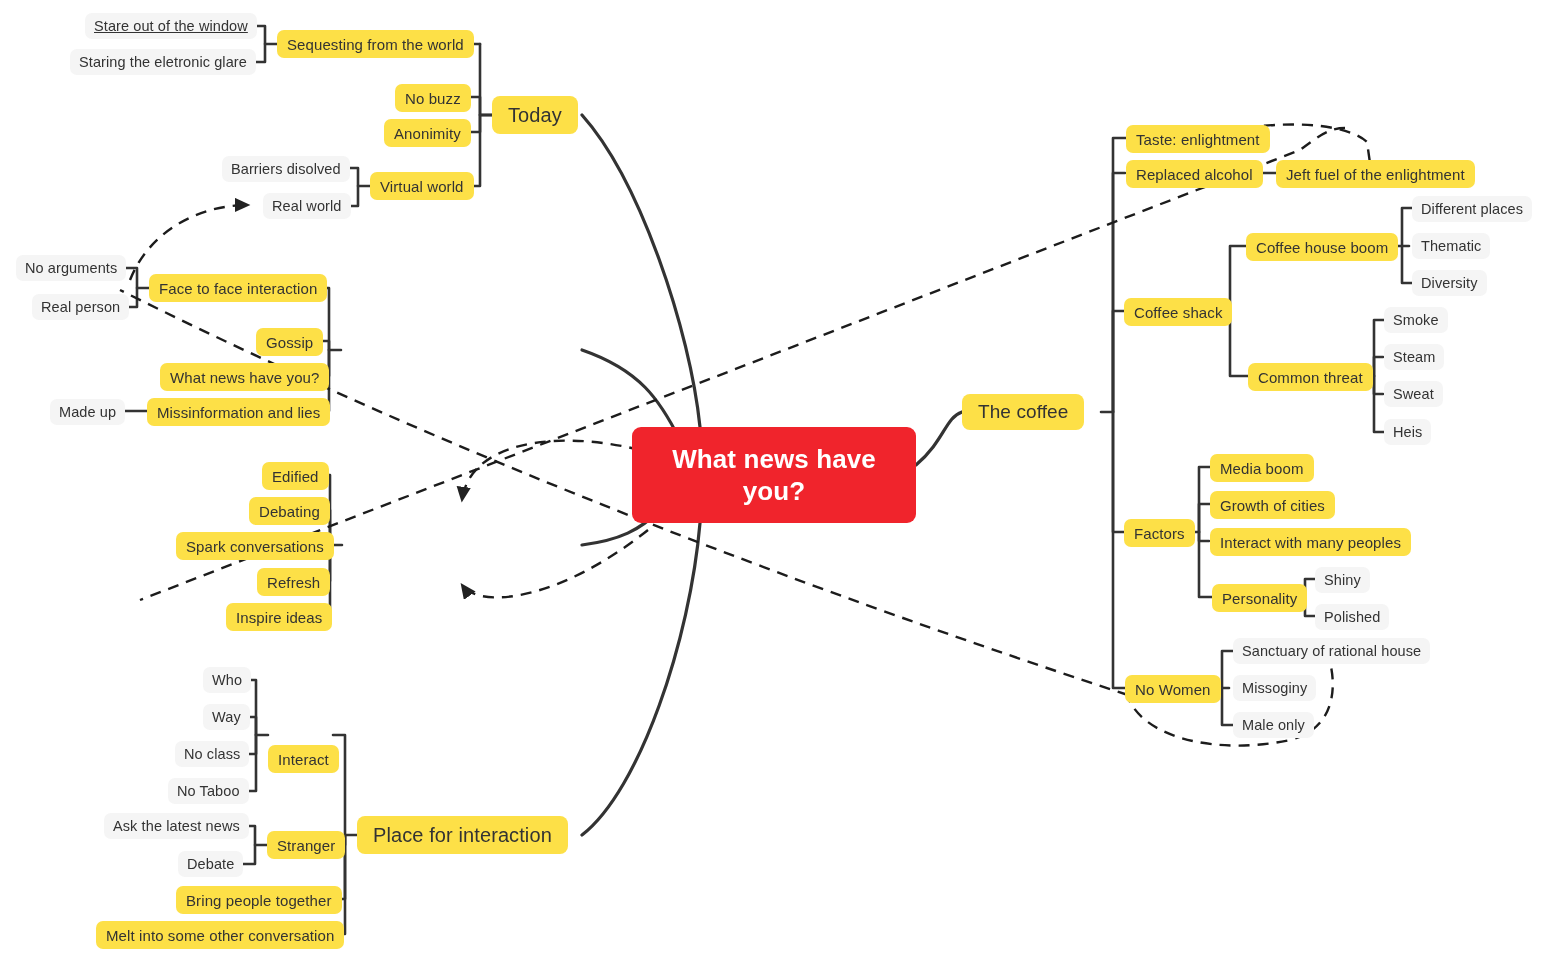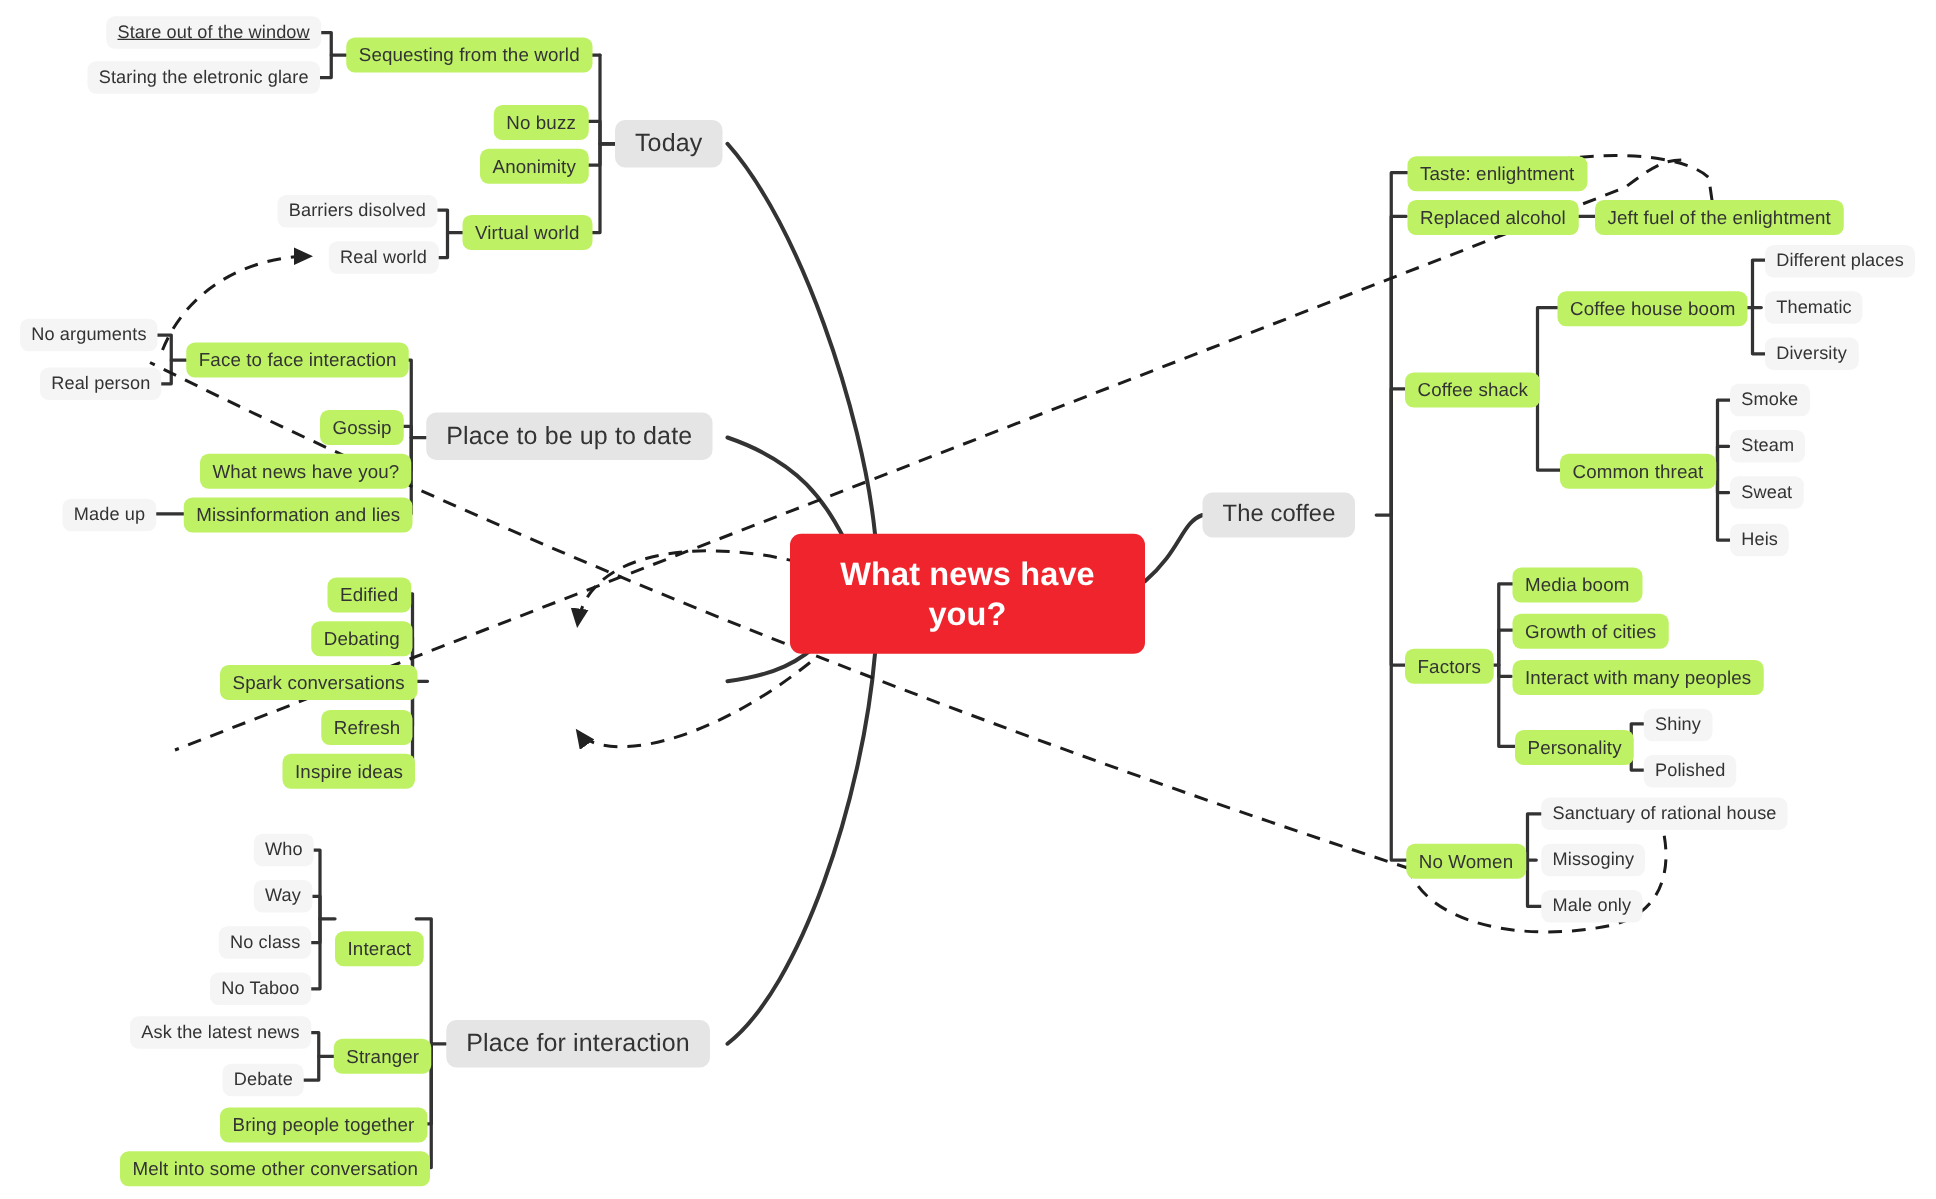--- a/index.html
+++ b/index.html
@@ -16,25 +16,25 @@
     box-sizing:border-box;
     display:flex;align-items:center;justify-content:center;
     border-radius:7px;
     background:#f4f4f4;
     color:#333333;
     white-space:nowrap;
     letter-spacing:.1px;
   }
   
   .lvl3{font-size:14.5px;height:26px;padding:0 9px;background:#f5f5f5;}
-  .lvl2{font-size:15px;height:28px;padding:0 10px;background:#bef264;}
+  .lvl2{font-size:15px;height:28px;padding:0 10px;background:#fde047;}
   
   .branch{
     font-size:20px;height:38px;padding:16px 16px;
-    background:#e5e5e5;border-radius:8px;color:#333333;
+    background:#fde047;border-radius:8px;color:#333333;
   }
   .branch.small{font-size:19px;height:36px;}
   
   .root{
     font-size:26px;font-weight:bold;line-height:1.24;
     color:#ffffff;background:#f0242c;
     border-radius:9px;
     text-align:center;
     padding:10px 16px;
     white-space:normal;
@@ -170,21 +170,20 @@
   <div class="node lvl3" style="left:85px;top:13px;text-decoration:underline;">Stare out of the window</div>
   <div class="node lvl3" style="left:70px;top:49px;">Staring the eletronic glare</div>
 
   <div class="node lvl2" style="left:395px;top:84px;">No buzz</div>
   <div class="node lvl2" style="left:384px;top:119px;">Anonimity</div>
 
   <div class="node lvl2" style="left:370px;top:172px;">Virtual world</div>
   <div class="node lvl3" style="left:222px;top:156px;">Barriers disolved</div>
   <div class="node lvl3" style="left:263px;top:193px;">Real world</div>
 
-  <div class="node branch" style="left:341px;top:330px;">Place to be up to date</div>
 
   <div class="node lvl2" style="left:149px;top:274px;">Face to face interaction</div>
   <div class="node lvl3" style="left:16px;top:255px;">No arguments</div>
   <div class="node lvl3" style="left:32px;top:294px;">Real person</div>
 
   <div class="node lvl2" style="left:256px;top:328px;">Gossip</div>
   <div class="node lvl2" style="left:160px;top:363px;">What news have you?</div>
 
   <div class="node lvl2" style="left:147px;top:398px;">Missinformation and lies</div>
   <div class="node lvl3" style="left:50px;top:399px;">Made up</div>

